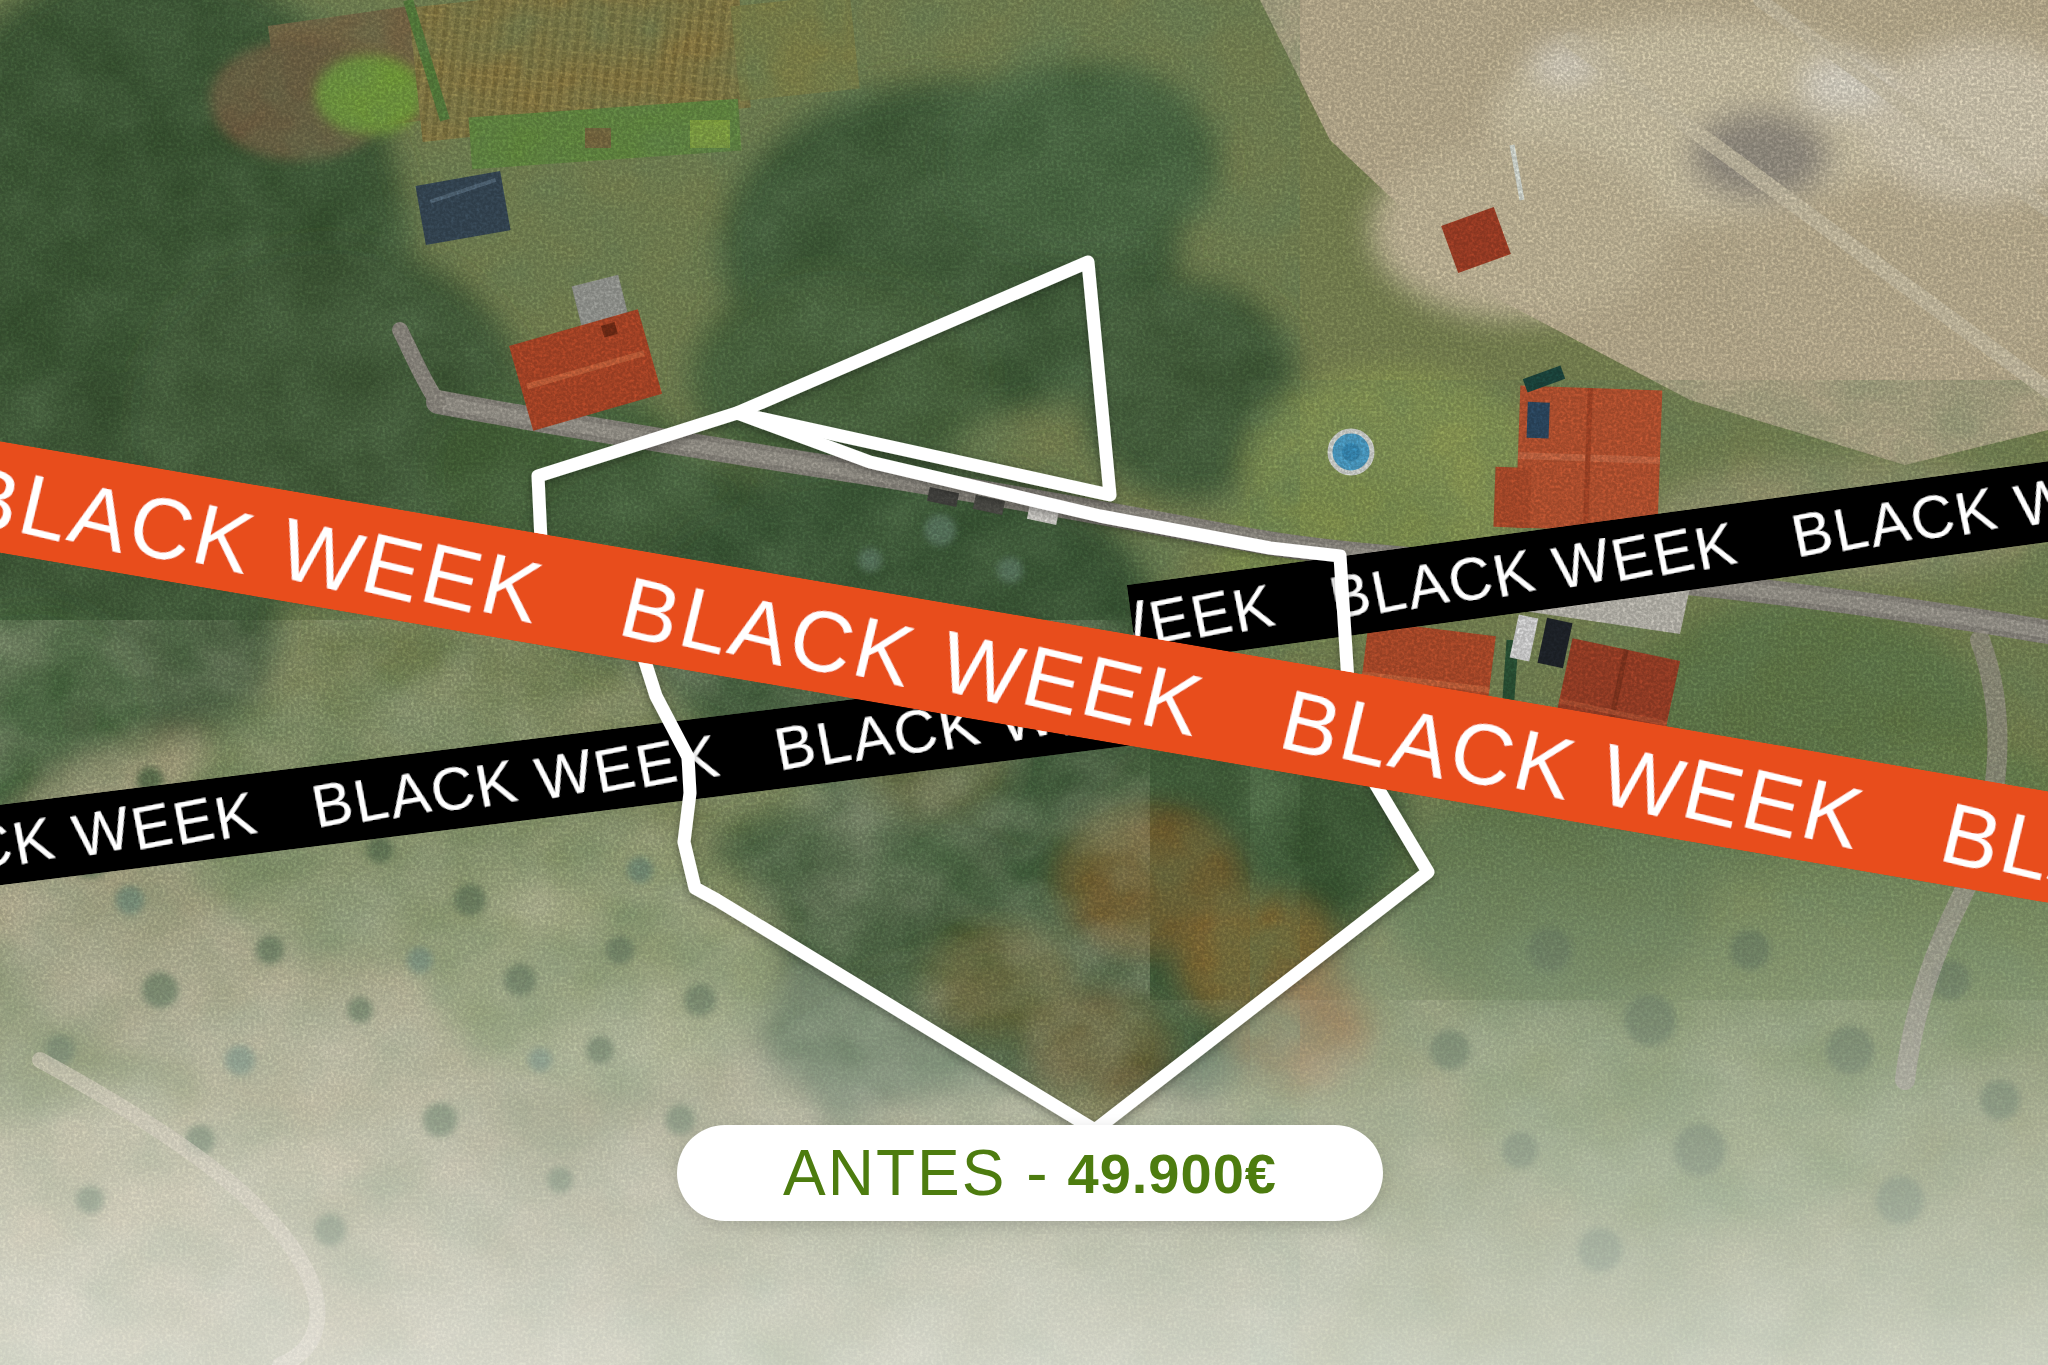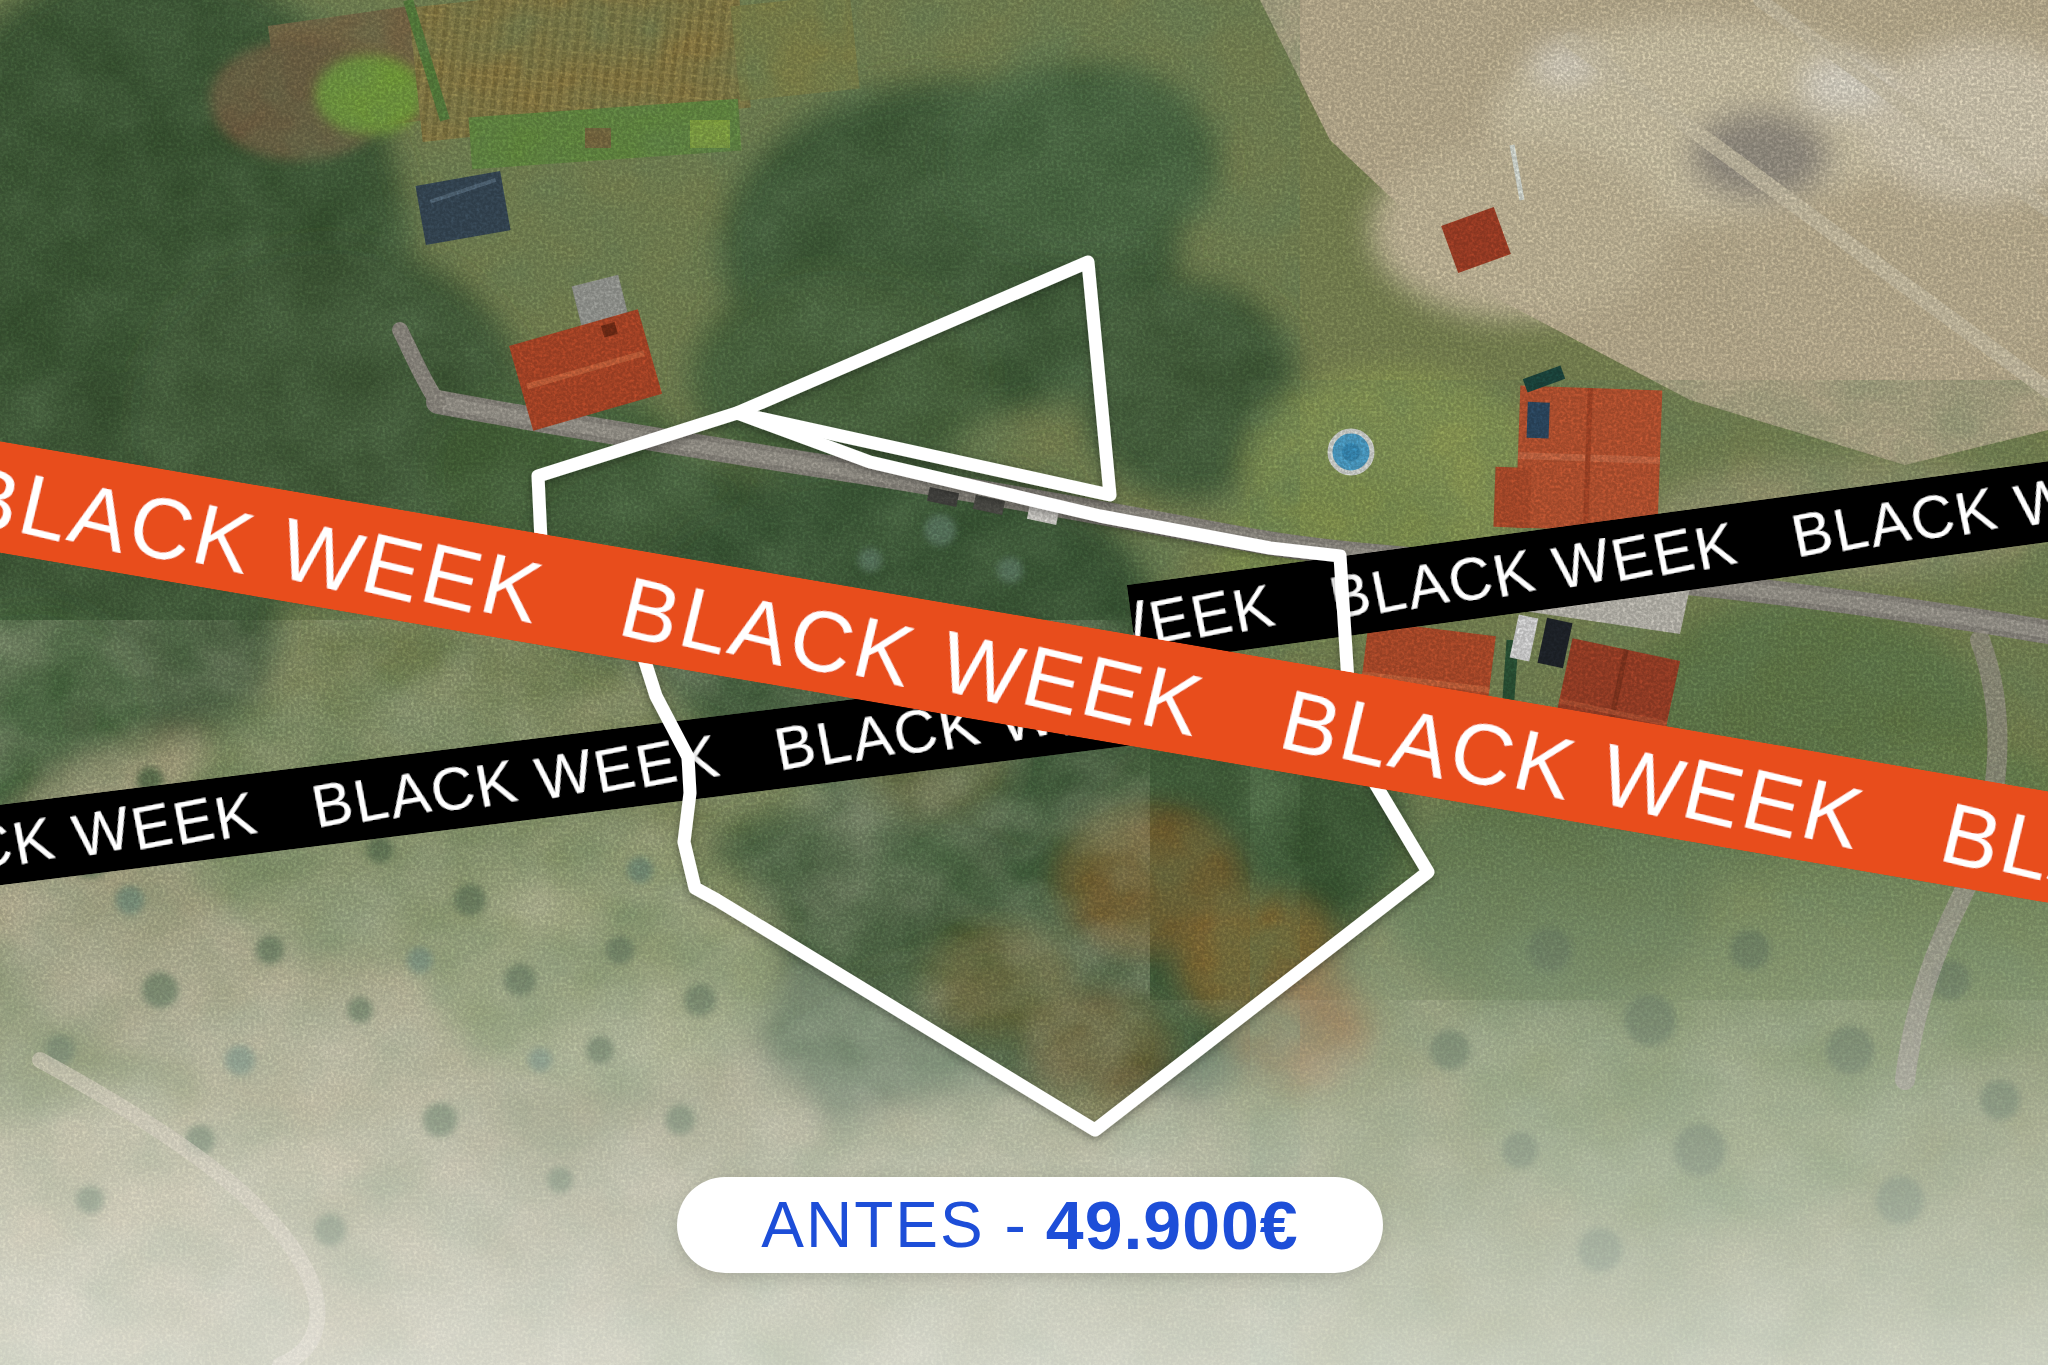--- a/index.html
+++ b/index.html
@@ -1,24 +1,24 @@
 <!DOCTYPE html>
 <html><head>
 <meta charset="utf-8">
 <style>
   html,body{margin:0;padding:0;background:#222;}
   .stage{position:relative;width:2048px;height:1365px;overflow:hidden;
          background:#87925c;font-family:"Liberation Sans",sans-serif;}
   .stage svg{position:absolute;left:0;top:0;}
-  .badge{position:absolute;left:677px;top:1177px;width:706px;height:96px;
+  .badge{position:absolute;left:677px;top:1125px;width:706px;height:96px;
          background:#ffffff;border-radius:48px;display:flex;align-items:center;
-         justify-content:center;gap:18px;color:#1d4ed8;
+         justify-content:center;gap:18px;color:#4d7c0f;
          box-shadow:0 4px 16px rgba(0,0,0,.15);}
   .badge .prefix{font-size:64px;font-weight:400;letter-spacing:2px;}
-  .badge .amount{font-size:68px;font-weight:700;letter-spacing:1px;}
+  .badge .amount{font-size:56px;font-weight:700;letter-spacing:1px;}
 </style>
 </head>
 <body>
 
 <div class="stage">
 
 <svg width="2048" height="1365" viewBox="0 0 2048 1365" xmlns="http://www.w3.org/2000/svg">
 
   <defs>
     <filter id="soft" x="-40%" y="-40%" width="180%" height="180%">

